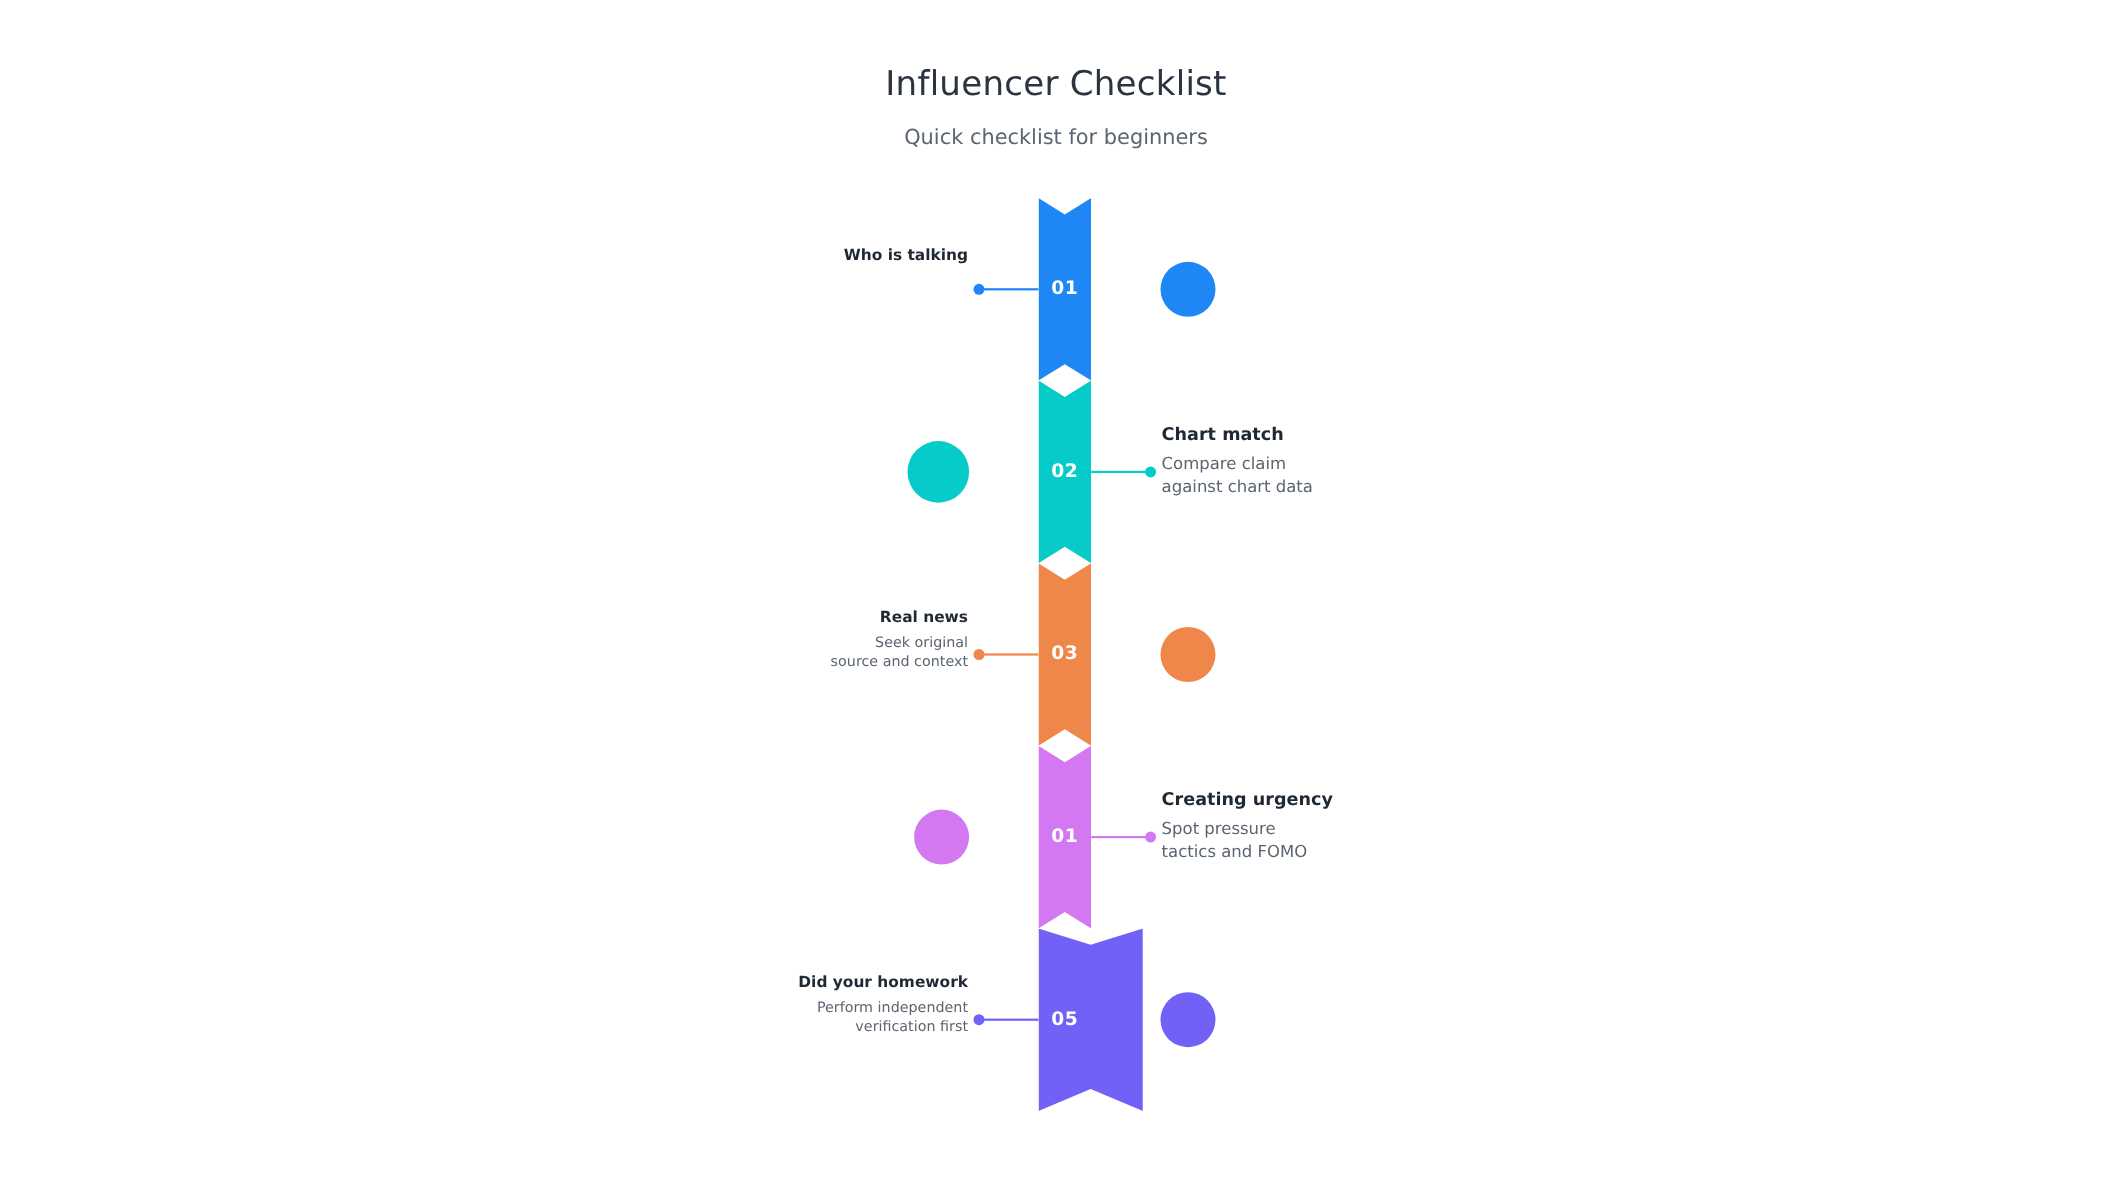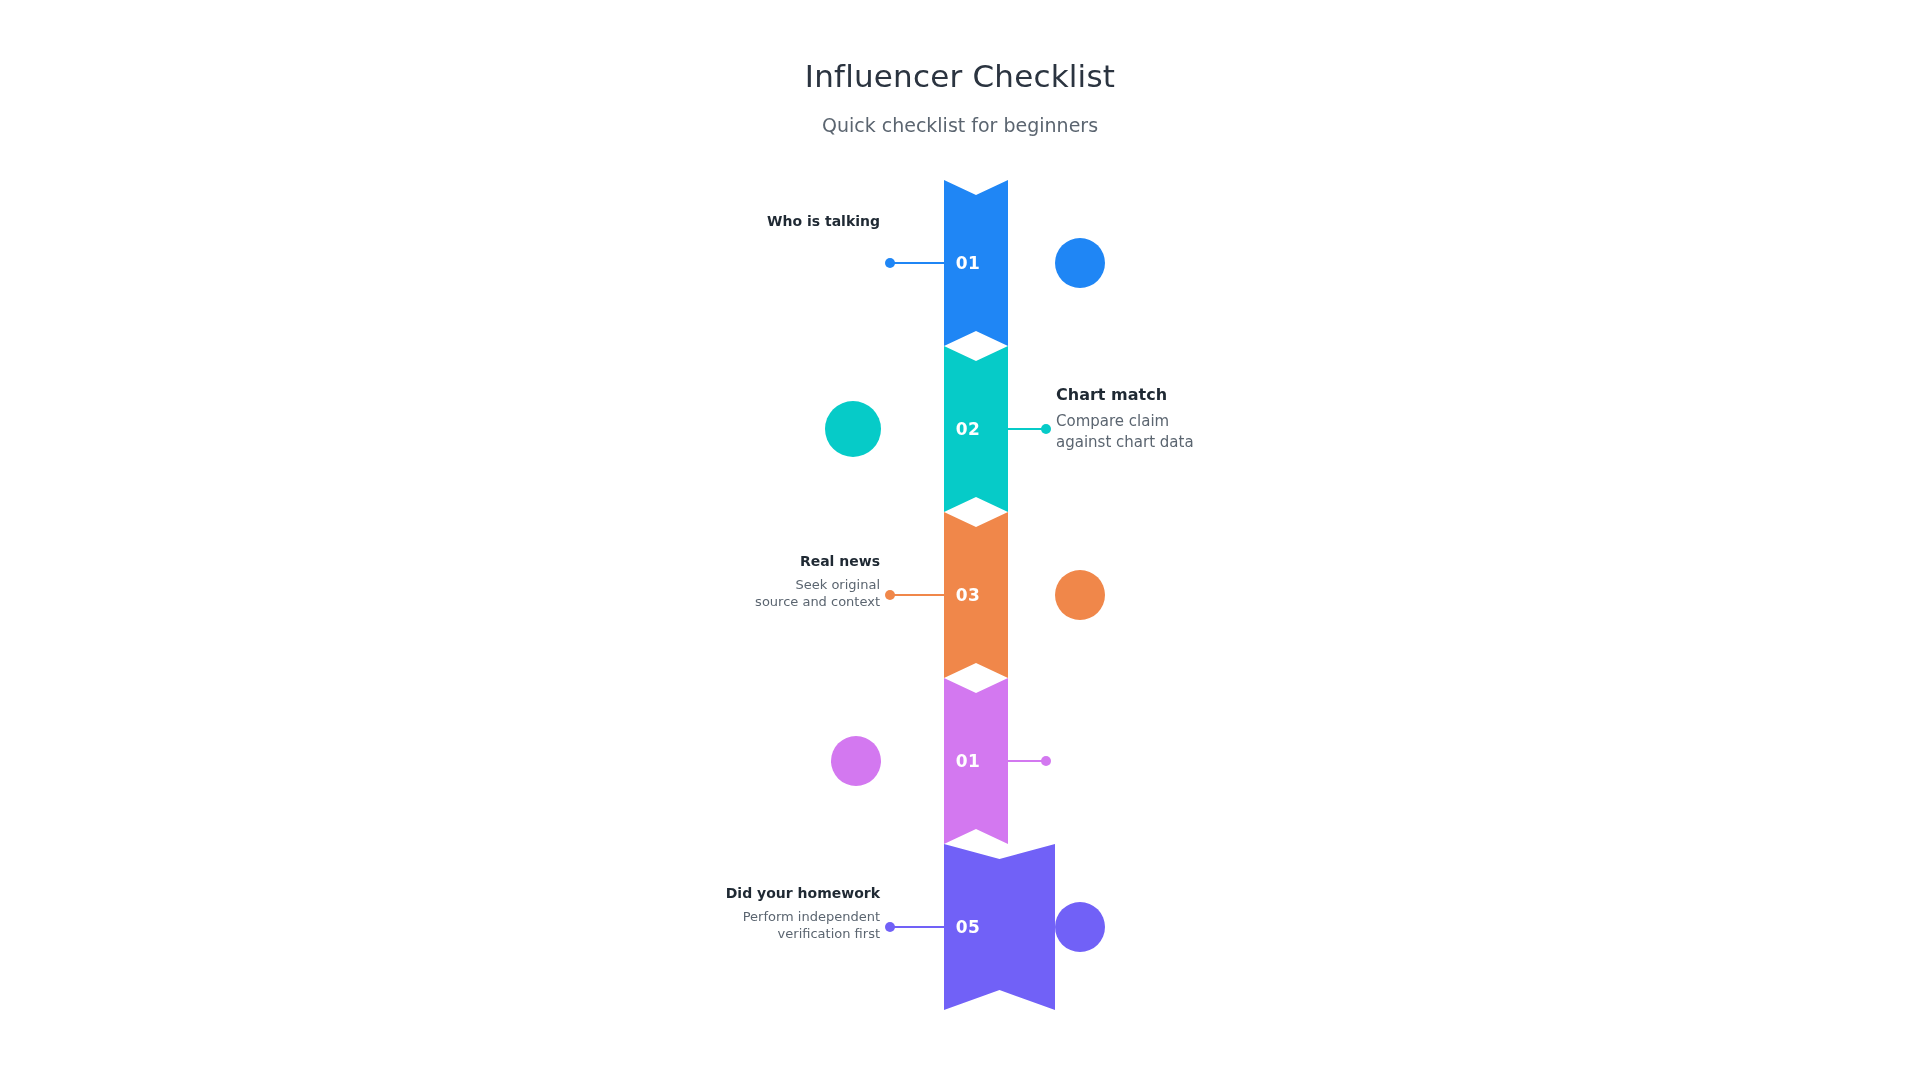--- a/index.html
+++ b/index.html
@@ -49,21 +49,21 @@
   .ribbon {
     position: absolute;
     left: 944px;
     top: 180px;
     width: 48px;
     height: 830px;
   }
   .seg {
     position: absolute;
     left: 0;
-    width: 64px;
+    width: 48px;
     height: 166px;
   }
   
   .seg-mid {
     clip-path: polygon(0% 0%, 50% 9%, 100% 0%, 100% 100%, 50% 91%, 0% 100%);
   }
   
   .seg-last {
     clip-path: polygon(0% 0%, 50% 9%, 100% 0%, 100% 100%, 50% 88%, 0% 100%);
   }
@@ -154,21 +154,21 @@
         <div class="seg-num">01</div>
       </div>
       <div class="seg seg-last" style="top: 664px; background: rgb(113, 97, 247); padding-left: 47px;">
         <div class="seg-num">05</div>
       </div>
     </div>
 
 <div class="connector" style="background: rgb(31, 134, 245); top: 262px; position: absolute; left: 890px;">
       <div class="dot" style="background: rgb(31, 134, 245); left: -5px;"></div>
     </div>
-    <div class="label label-left lab-sm" style="left: 610px; top: 213px;">
+    <div class="label label-left lab-sm" style="left: 610px; top: 224px;">
       <p class="lab-title">Who is talking</p>
     </div>
     <div class="bubble" style="width: 50px; height: 50px; background: rgb(31, 134, 245); top: 238px; left: 1055px;"></div>
     <div class="connector" style="background: rgb(6, 203, 200); top: 428px; position: absolute; left: 992px;">
       <div class="dot" style="background: rgb(6, 203, 200); right: -5px;"></div>
     </div>
     <div class="label label-right" style="left: 1056px; top: 385px;">
       <p class="lab-title">Chart match</p>
       <p class="lab-desc">Compare claim
 against chart data</p>
@@ -179,20 +179,25 @@
     </div>
     <div class="label label-left lab-sm" style="left: 610px; top: 553px;">
       <p class="lab-title">Real news</p>
       <p class="lab-desc">Seek original
 source and context</p>
     </div>
     <div class="bubble" style="width: 50px; height: 50px; background: rgb(240, 135, 74); top: 570px; left: 1055px;"></div>
     <div class="connector" style="background: rgb(211, 120, 240); top: 760px; position: absolute; left: 992px;">
       <div class="dot" style="background: rgb(211, 120, 240); right: -5px;"></div>
     </div>
+    <div class="label label-right" style="left: 1056px; top: 717px;">
+      <p class="lab-title">Creating urgency</p>
+      <p class="lab-desc">Spot pressure
+tactics and FOMO</p>
+    </div>
     <div class="bubble" style="width: 50px; height: 50px; background: rgb(211, 120, 240); top: 736px; left: 831px;"></div>
     <div class="connector" style="background: rgb(113, 97, 247); top: 926px; position: absolute; left: 890px;">
       <div class="dot" style="background: rgb(113, 97, 247); left: -5px;"></div>
     </div>
     <div class="label label-left lab-sm" style="left: 610px; top: 885px;">
       <p class="lab-title">Did your homework</p>
       <p class="lab-desc">Perform independent
 verification first</p>
     </div>
     <div class="bubble" style="width: 50px; height: 50px; background: rgb(113, 97, 247); top: 902px; left: 1055px;"></div>

